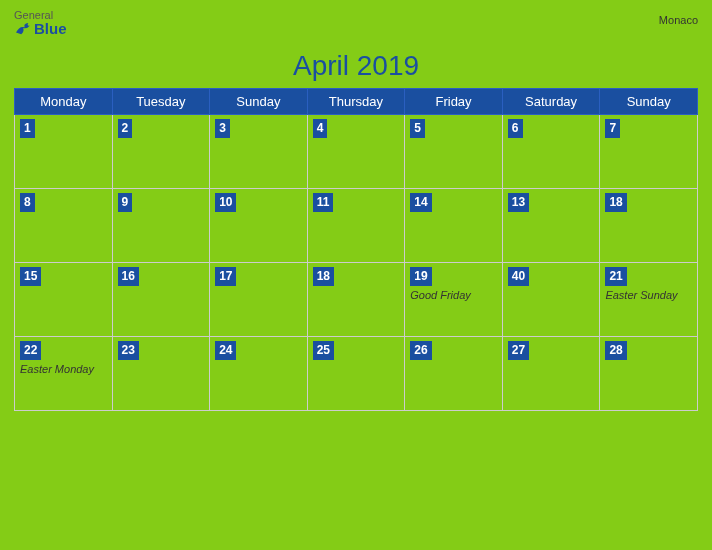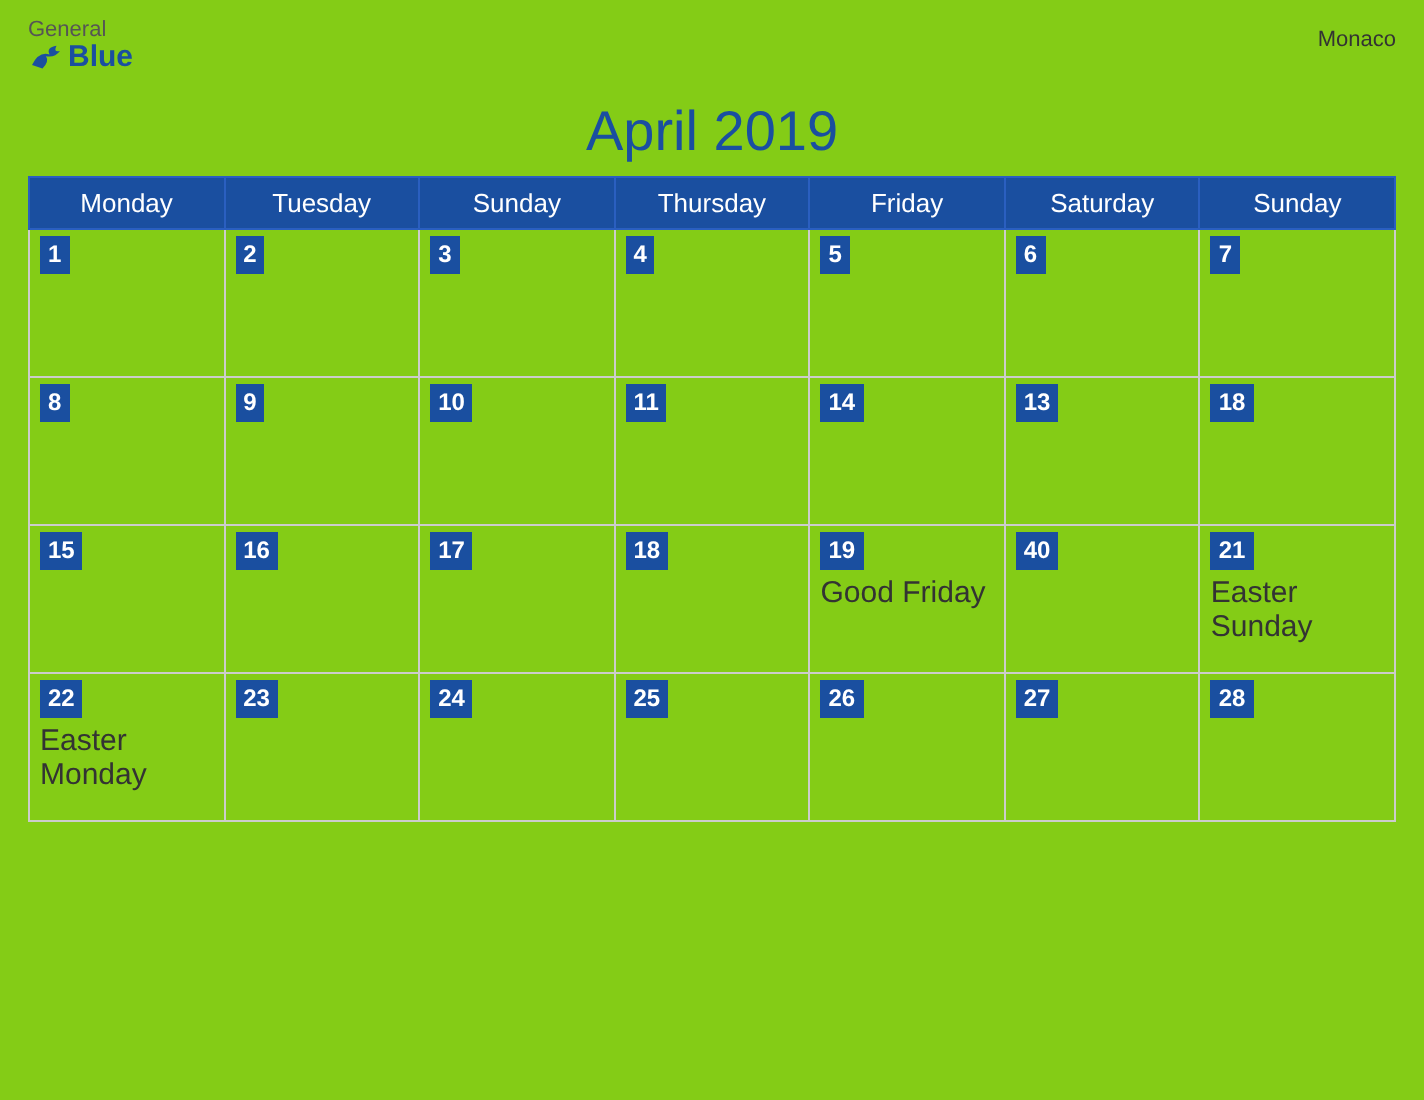--- a/index.html
+++ b/index.html
@@ -90,23 +90,24 @@
     .day-number {
       font-size: 12px;
       color: #fff;
       background: #1a4fa0;
       display: inline-block;
       padding: 1px 4px;
       font-weight: bold;
       line-height: 1.4;
     }
     .day-event {
-      font-size: 15px;
+      font-size: 11px;
       color: #333;
       margin-top: 3px;
+      font-style: italic;
     }
     td.empty {
       background: #fff;
     }
   </style>
 </head>
 <body>
 
 <div class="calendar-container">
   <div class="header">

